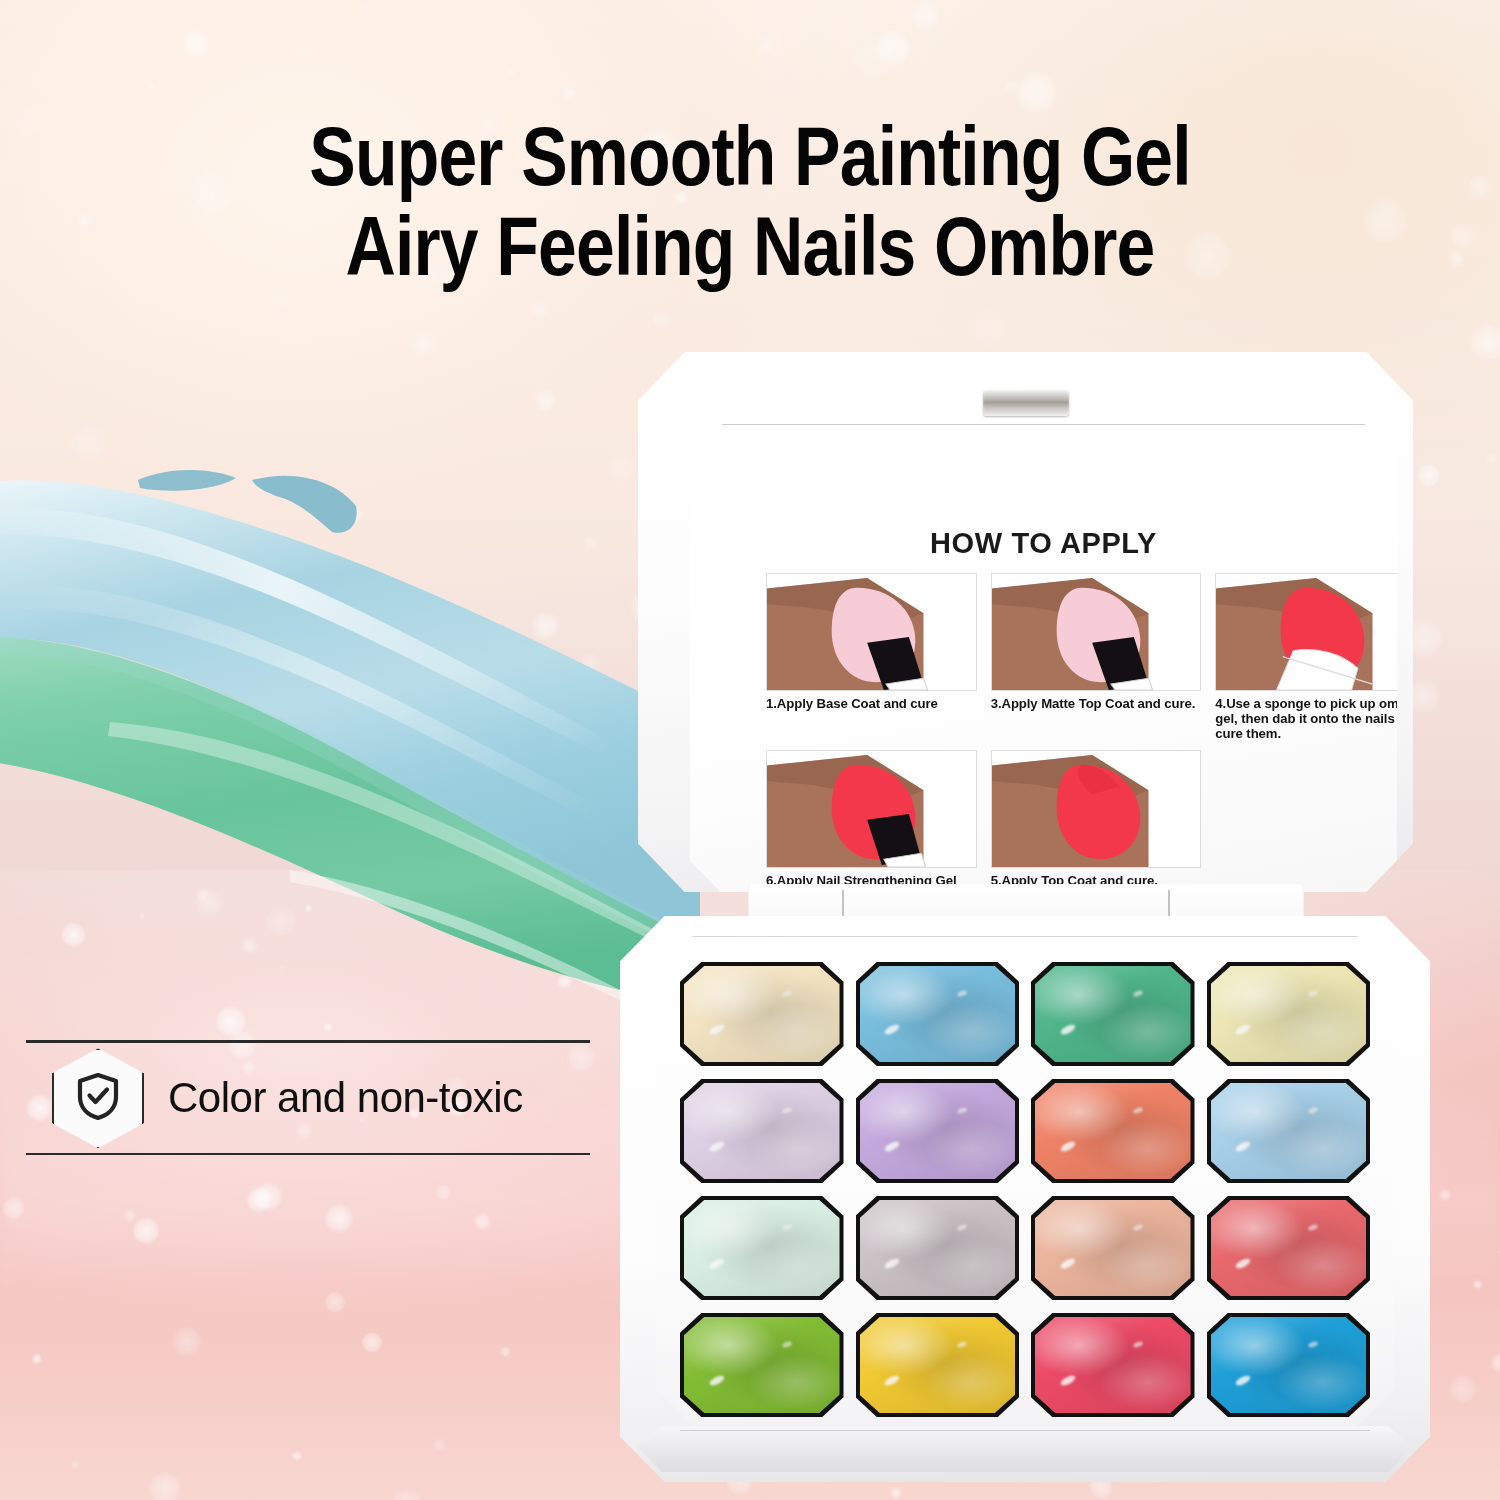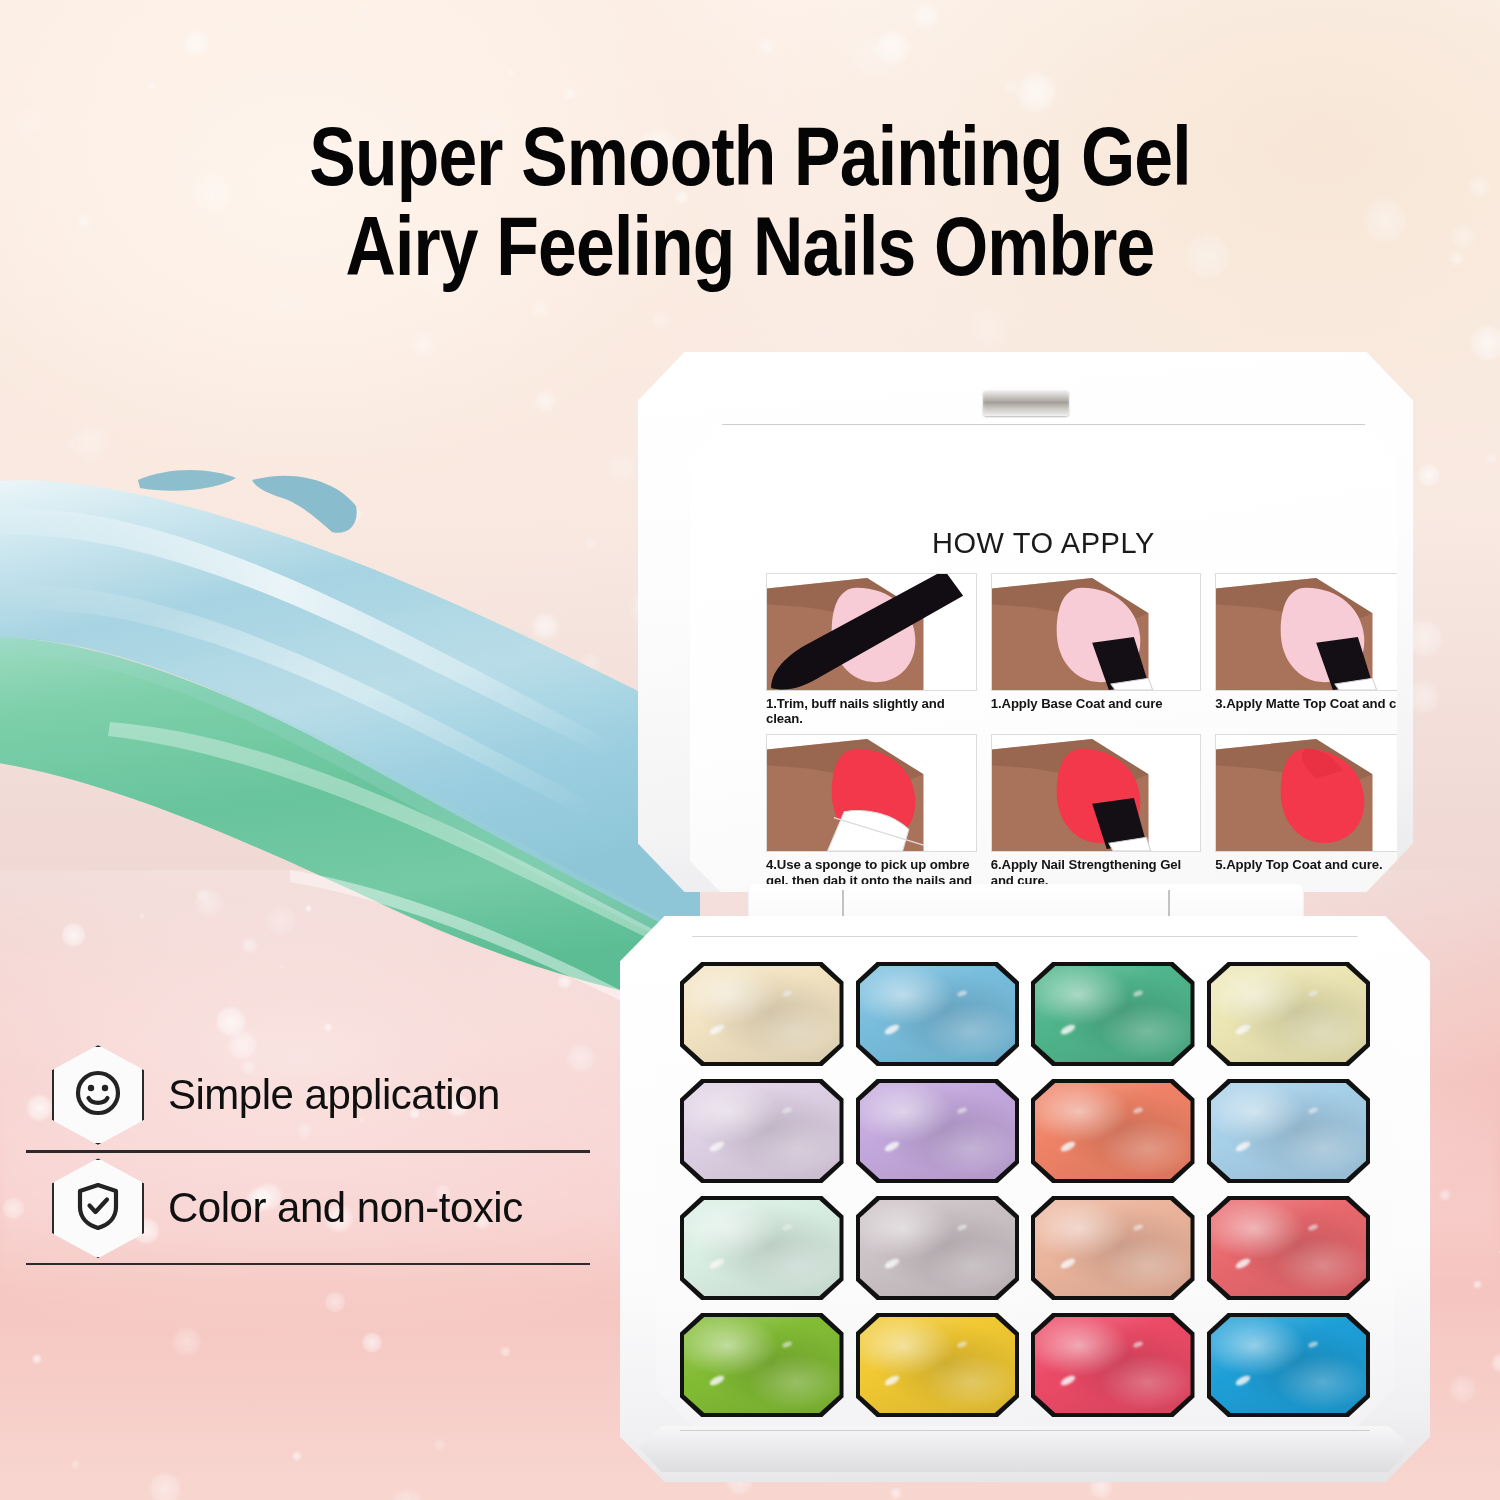--- a/index.html
+++ b/index.html
@@ -74,21 +74,21 @@
   }
   .clasp {
     position:absolute; left:50%; top:38px; width:86px; height:26px; transform:translateX(-50%);
     border-radius:4px;
     background:linear-gradient(180deg,#f2f2f2 0%,#d7d5d2 18%,#a49f98 48%,#cdcac6 72%,#eeeeee 100%);
     box-shadow:0 1px 2px rgba(0,0,0,.28), inset 0 0 3px rgba(255,255,255,.5);
   }
 
   .how-title {
     position:absolute; left:0; right:0; top:102px; text-align:center;
-    font-size:29px; font-weight:400; letter-spacing:.6px; color:#1a1a1a;
+    font-size:29px; font-weight:700; letter-spacing:.6px; color:#1a1a1a;
   }
 
   .steps {
     position:absolute; left:76px; top:148px; width:660px;
     display:grid; grid-template-columns:repeat(3,1fr); gap:8px 14px;
   }
   .step { width:100%; }
   .step-img {
     width:100%; height:118px; border:1px solid #dcdcde; background:#fff;
     position:relative; overflow:hidden;
@@ -441,29 +441,20 @@
   <div class="lid-outer">
     <div class="clasp"></div>
     <div class="lid-inner">
       <div class="how-title">HOW TO APPLY</div>
       <div class="steps" id="steps-grid">
           <div class="step">
             <div class="step-img"><svg viewBox="0 0 200 118" width="100%" height="100%" preserveAspectRatio="none">
       <path d="M-10,16 L96,4 L150,40 L150,118 L-10,118 Z" fill="#a9725a"></path>
      <path d="M-10,16 L96,4 L150,40 L126,50 L40,34 L-10,30 Z" fill="#8d5d48" opacity=".55"></path>
                 <path d="M86,14 C118,14 140,36 142,64 C144,92 126,110 104,110 C80,110 62,88 62,58 C62,32 70,14 86,14 Z" fill="#f8ccd6"></path>
-      <path d="M4,116 C4,100 16,86 34,74 L170,-4 L188,22 L52,104 C34,116 18,120 4,116 Z" fill="#120d12"></path>
-    </svg></div>
-            <div class="step-cap">1.Trim, buff nails slightly and clean.</div>
-          </div>
-          <div class="step">
-            <div class="step-img"><svg viewBox="0 0 200 118" width="100%" height="100%" preserveAspectRatio="none">
-      <path d="M-10,16 L96,4 L150,40 L150,118 L-10,118 Z" fill="#a9725a"></path>
-     <path d="M-10,16 L96,4 L150,40 L126,50 L40,34 L-10,30 Z" fill="#8d5d48" opacity=".55"></path>
-                <path d="M86,14 C118,14 140,36 142,64 C144,92 126,110 104,110 C80,110 62,88 62,58 C62,32 70,14 86,14 Z" fill="#f8ccd6"></path>
       <path d="M96,70 L136,64 L150,112 L112,118 Z" fill="#140f14"></path>
       <path d="M114,112 L150,106 L154,118 L118,118 Z" fill="#fff" stroke="#cfcfcf" stroke-width="1"></path>
     </svg></div>
             <div class="step-cap">1.Apply Base Coat and cure</div>
           </div>
           <div class="step">
             <div class="step-img"><svg viewBox="0 0 200 118" width="100%" height="100%" preserveAspectRatio="none">
       <path d="M-10,16 L96,4 L150,40 L150,118 L-10,118 Z" fill="#a9725a"></path>
      <path d="M-10,16 L96,4 L150,40 L126,50 L40,34 L-10,30 Z" fill="#8d5d48" opacity=".55"></path>
                 <path d="M86,14 C118,14 140,36 142,64 C144,92 126,110 104,110 C80,110 62,88 62,58 C62,32 70,14 86,14 Z" fill="#f8ccd6"></path>
@@ -608,31 +599,20 @@
       <span class="gloss-a"></span>
       <span class="gloss-b"></span>
     </div>
       </div>
     </div>
   <div class="base-lip"></div>
   <div class="base-seam"></div>
 </div>
 
 <div id="features">
-    <div class="feat-row">
-      <div class="hexbadge">
-       <span><svg width="52" height="52" viewBox="0 0 52 52">
-      <circle cx="26" cy="26" r="20" stroke="#232323" fill="none" stroke-width="4.2" stroke-linecap="round" stroke-linejoin="round"></circle>
-      <circle cx="19" cy="21" r="3.2" fill="#232323"></circle>
-      <circle cx="33" cy="21" r="3.2" fill="#232323"></circle>
-      <path d="M16.5,31 C20,37.5 32,37.5 35.5,31" stroke="#232323" fill="none" stroke-width="4.2" stroke-linecap="round" stroke-linejoin="round"></path>
-    </svg></span>
-     </div>
-     <div class="feat-label">Simple application</div>
-    </div>
     <div class="feat-divider"></div>
     <div class="feat-divider"></div>
     <div class="feat-row">
       <div class="hexbadge">
        <span><svg width="52" height="52" viewBox="0 0 52 52">
     <path d="M26,5 L44,11 L44,27 C44,38 36,45 26,48 C16,45 8,38 8,27 L8,11 Z" stroke="#232323" fill="none" stroke-width="4.2" stroke-linecap="round" stroke-linejoin="round"></path>
     <path d="M17.5,25.5 L23.5,32 L35,19.5" stroke="#232323" fill="none" stroke-width="4.2" stroke-linecap="round" stroke-linejoin="round"></path>
   </svg></span>
      </div>
      <div class="feat-label">Color and non-toxic</div>

